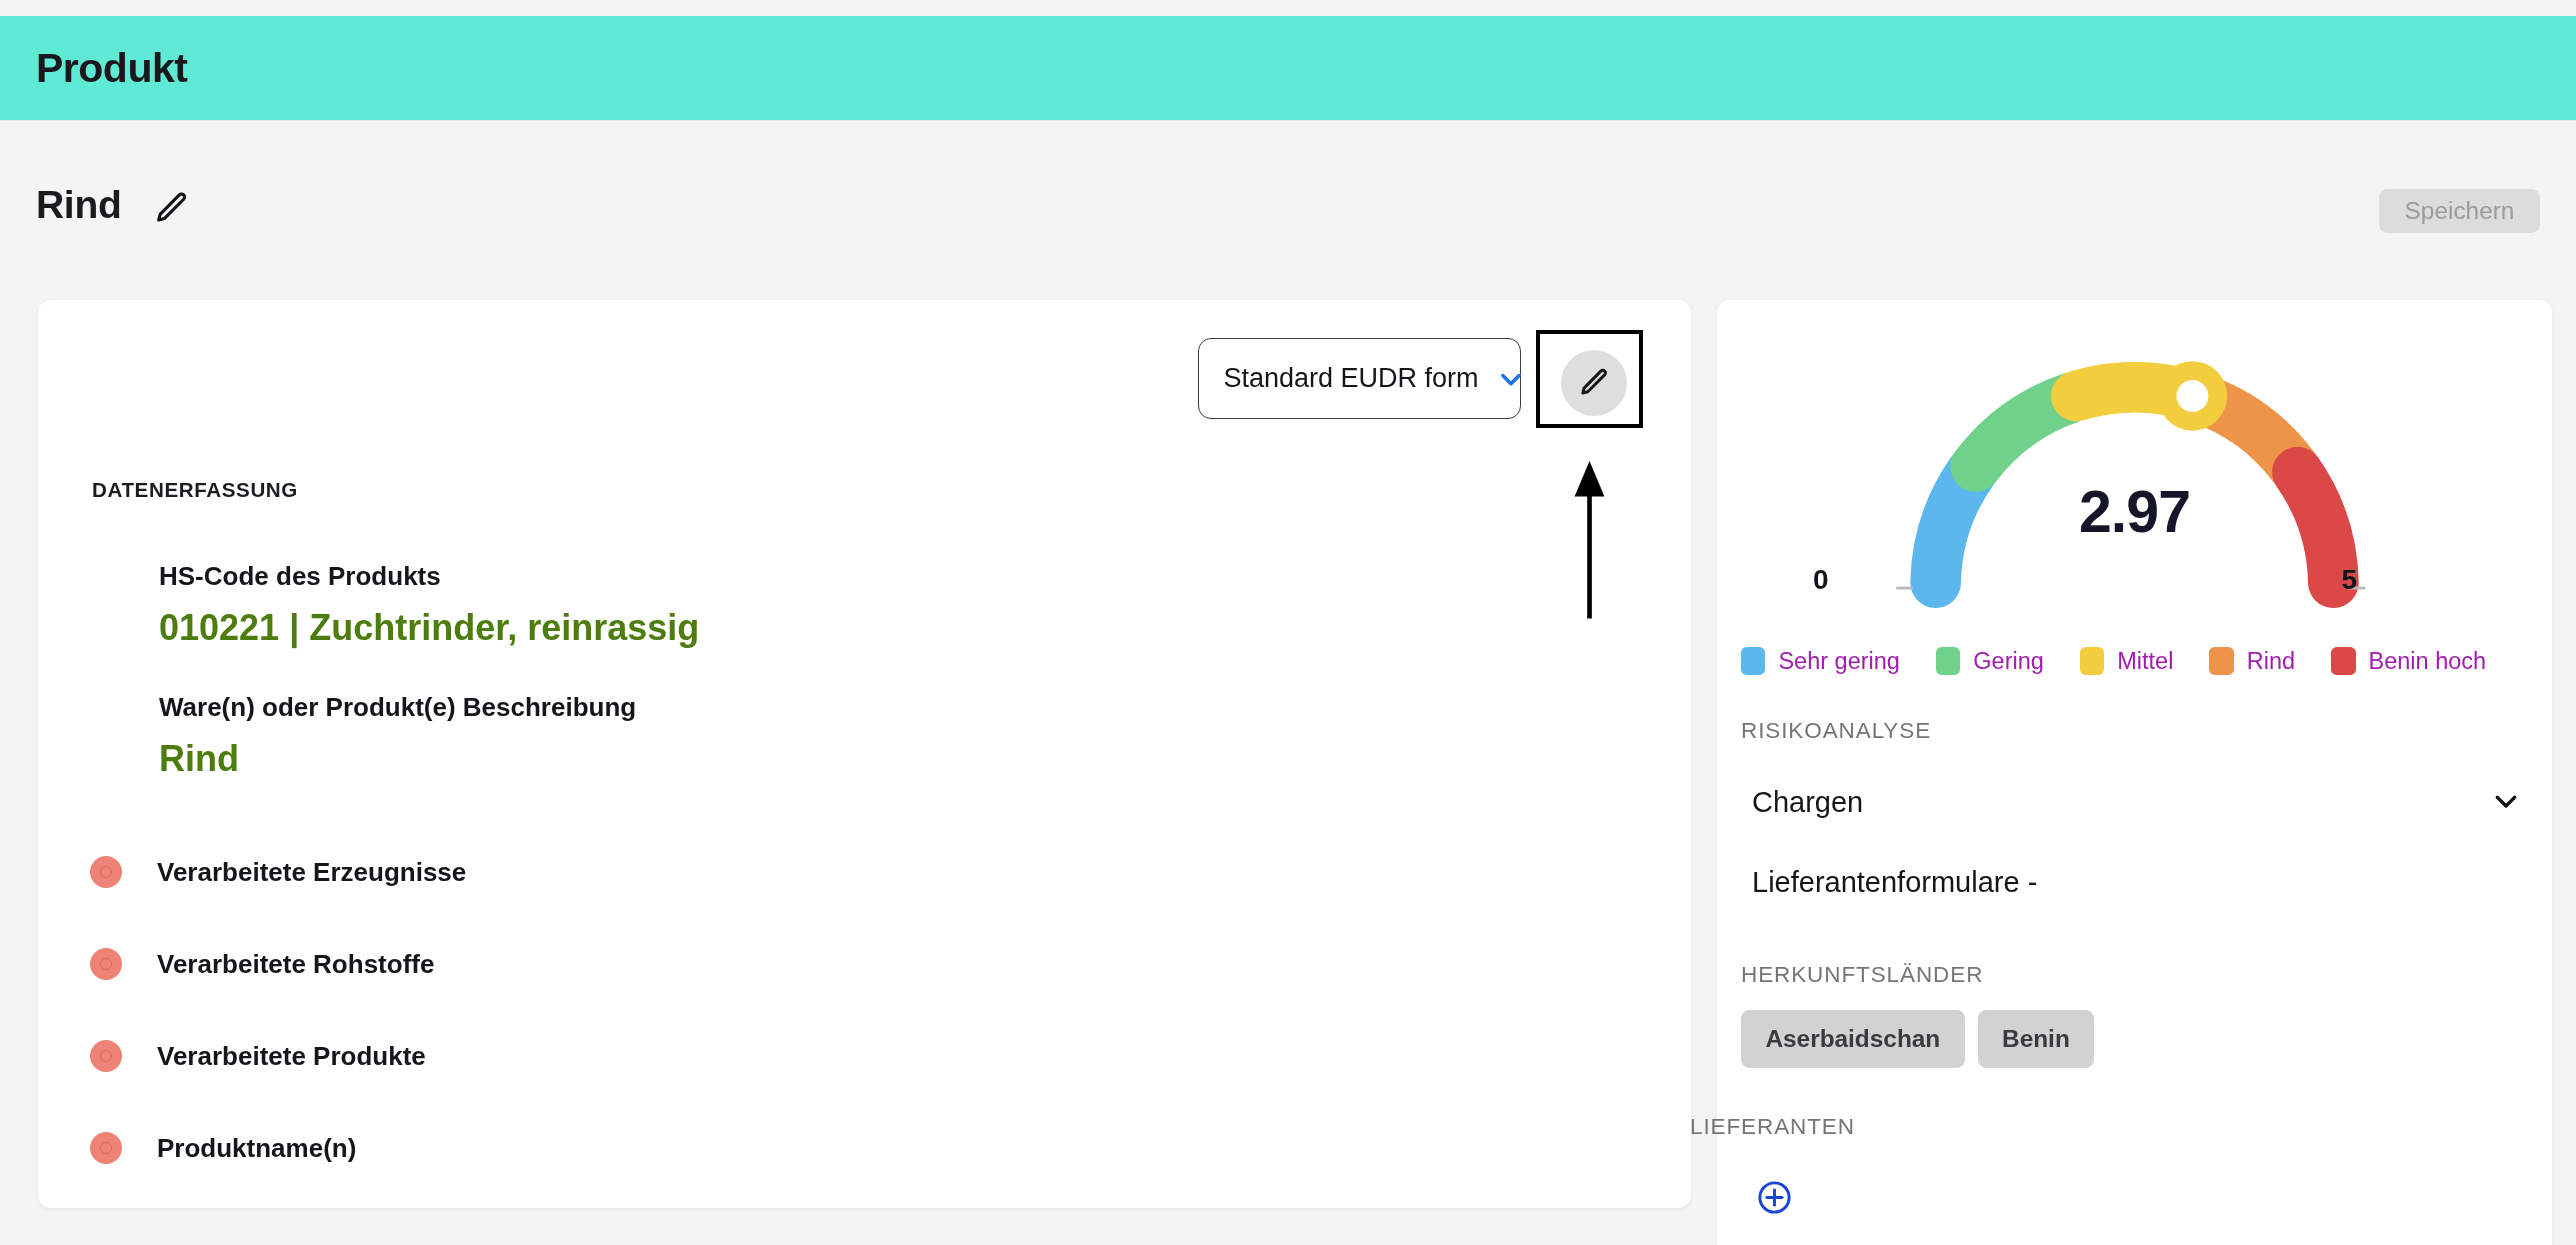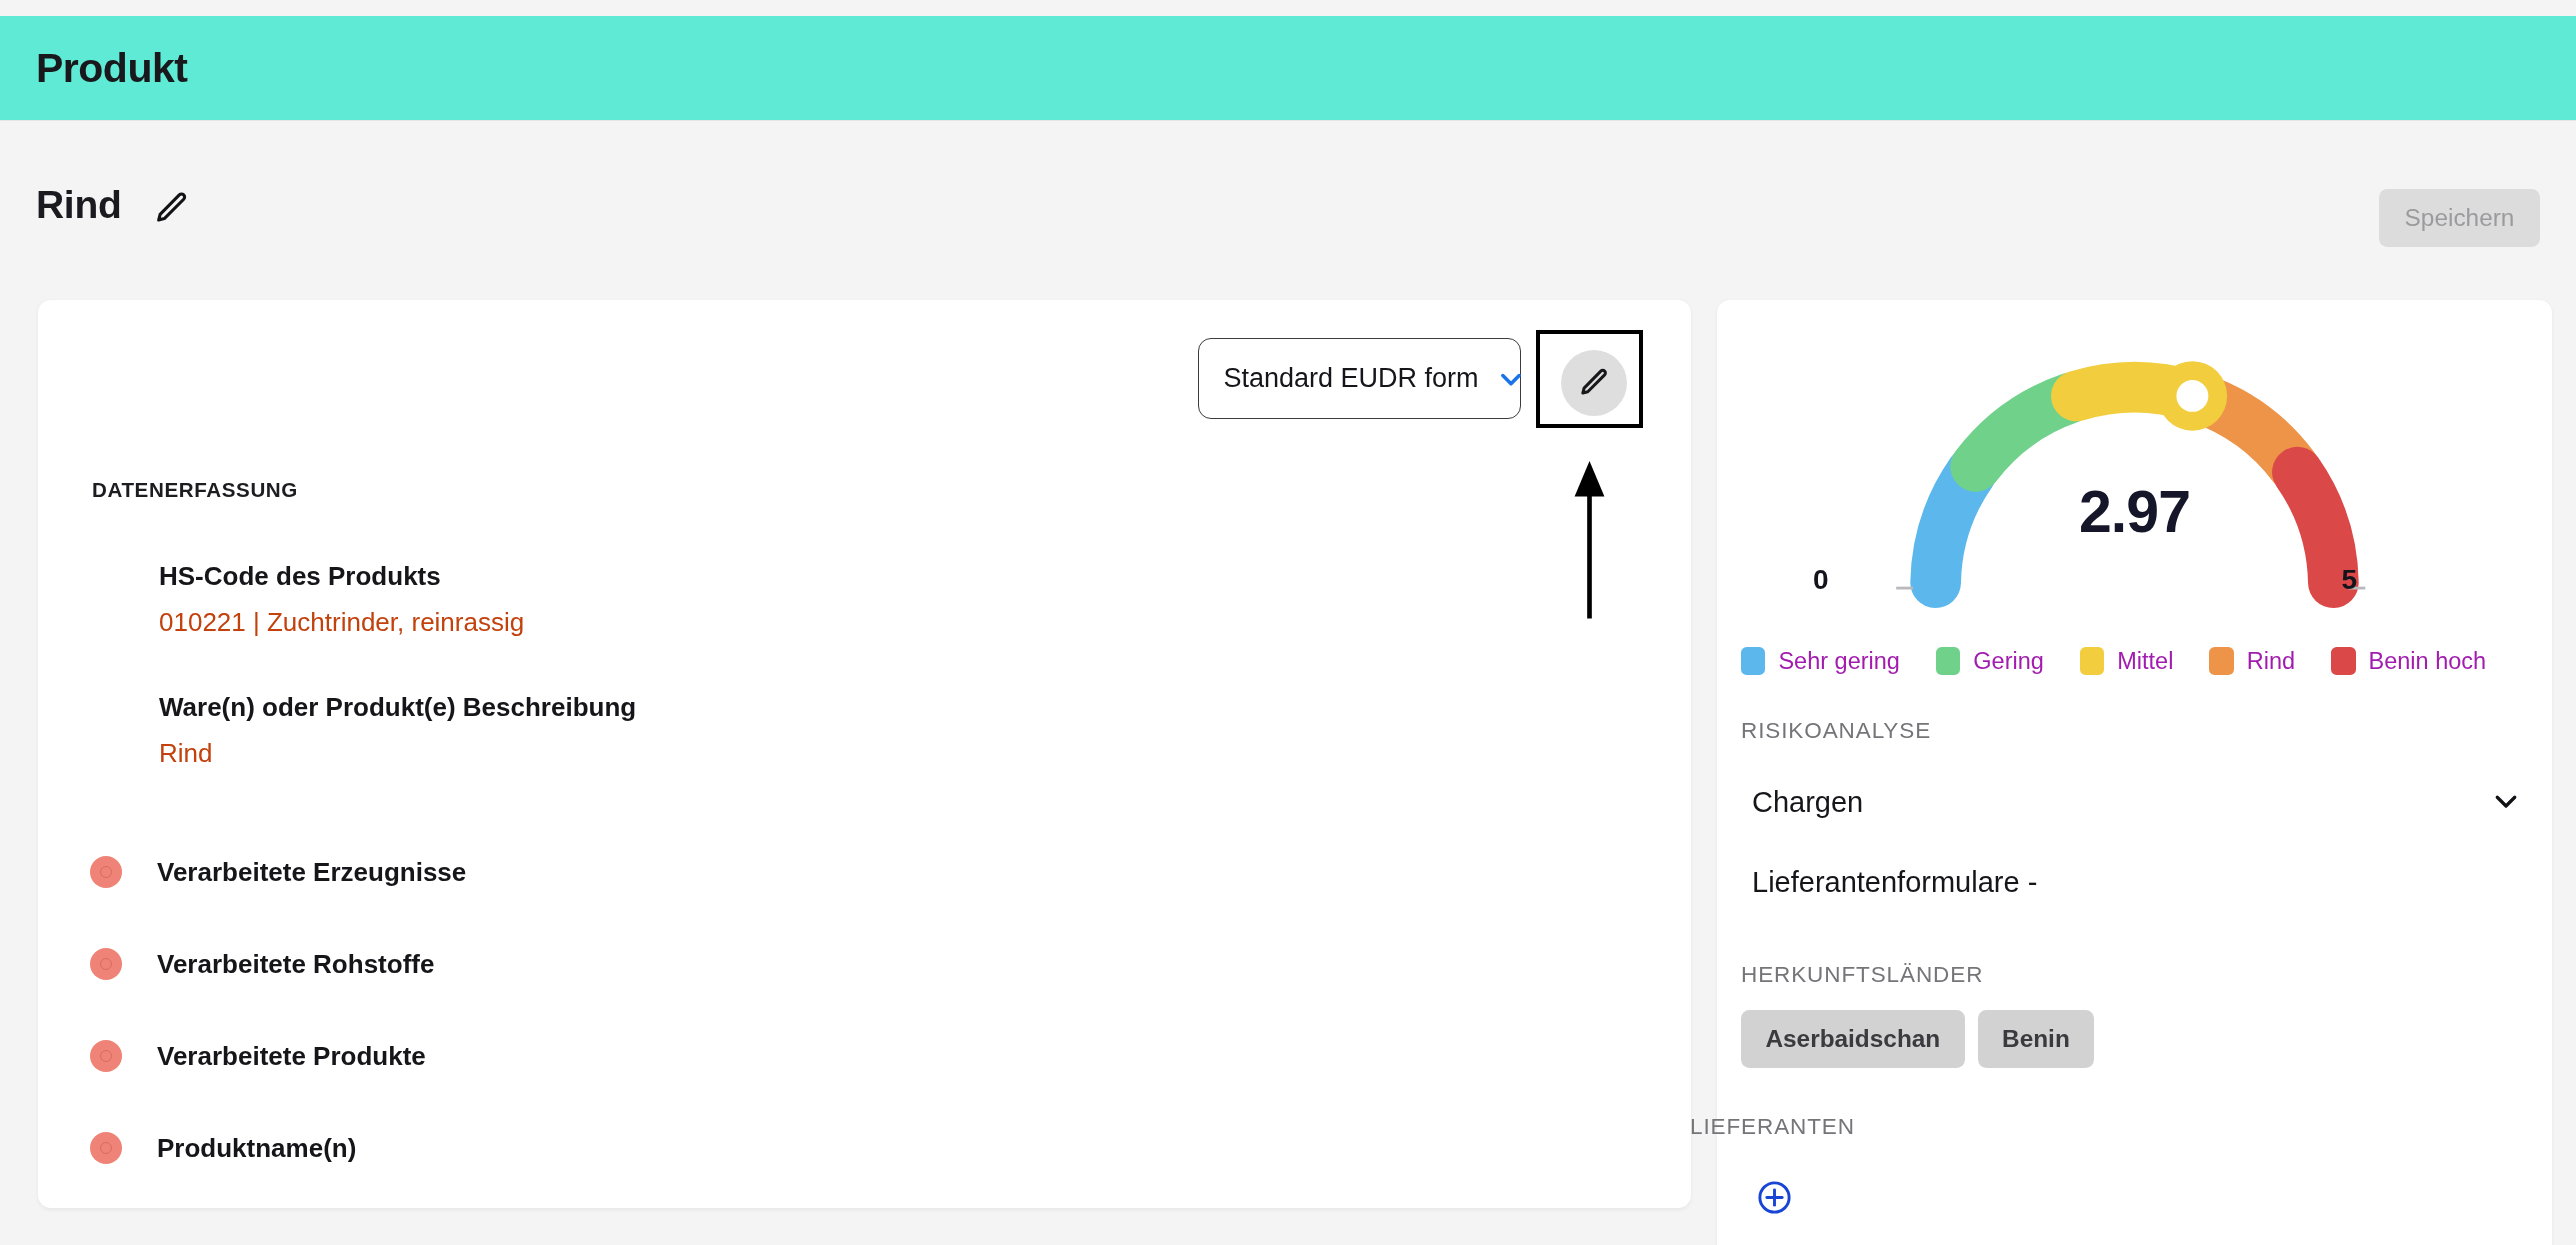--- a/index.html
+++ b/index.html
@@ -101,21 +101,21 @@
   }
   .title-edit {
     position: absolute;
     left: 152px; top: 84px;
     width: 39px; height: 39px;
     cursor: pointer;
   }
   .save-btn {
     position: absolute;
     right: 36px; top: 84px;
-    width: 161px; height: 58px;
+    width: 161px; height: 44px;
     background: #dcdcdd;
     color: #9b9b9e;
     border: none;
     border-radius: 8.4px;
     font-family: "Liberation Sans", sans-serif;
     font-size: 24.4px;
     font-weight: 400;
     cursor: default;
   }
 
@@ -192,23 +192,23 @@
     color: #1d1d21;
   }
   .field { position: absolute; left: 159px; }
   .field-label {
     font-size: 26px;
     font-weight: 700;
     color: #15151a;
     margin-bottom: 15px;
   }
   .field-value {
-    font-size: 26px;
-    font-weight: 400;
-    color: #c2410c;
+    font-size: 36px;
+    font-weight: 700;
+    color: #4d7c0f;
   }
   .field-hs { top: 561px; }
   .field-desc { top: 692px; }
 
   .req-list { position: absolute; left: 90px; top: 826px; width: 938px; }
   .req-row {
     display: flex;
     align-items: center;
     height: 92px;
     cursor: pointer;

